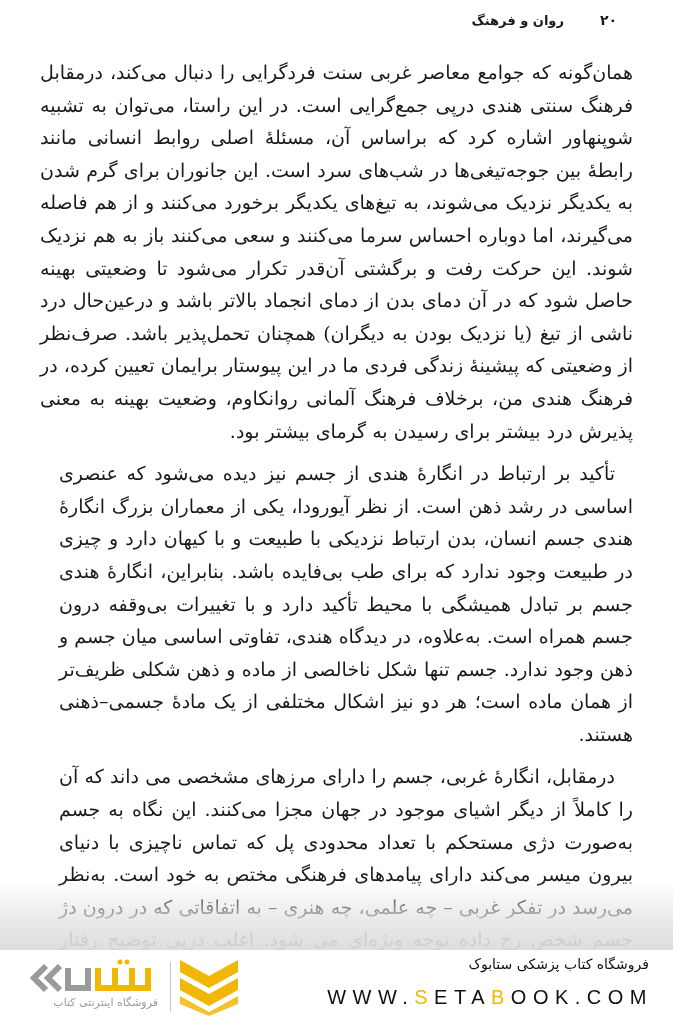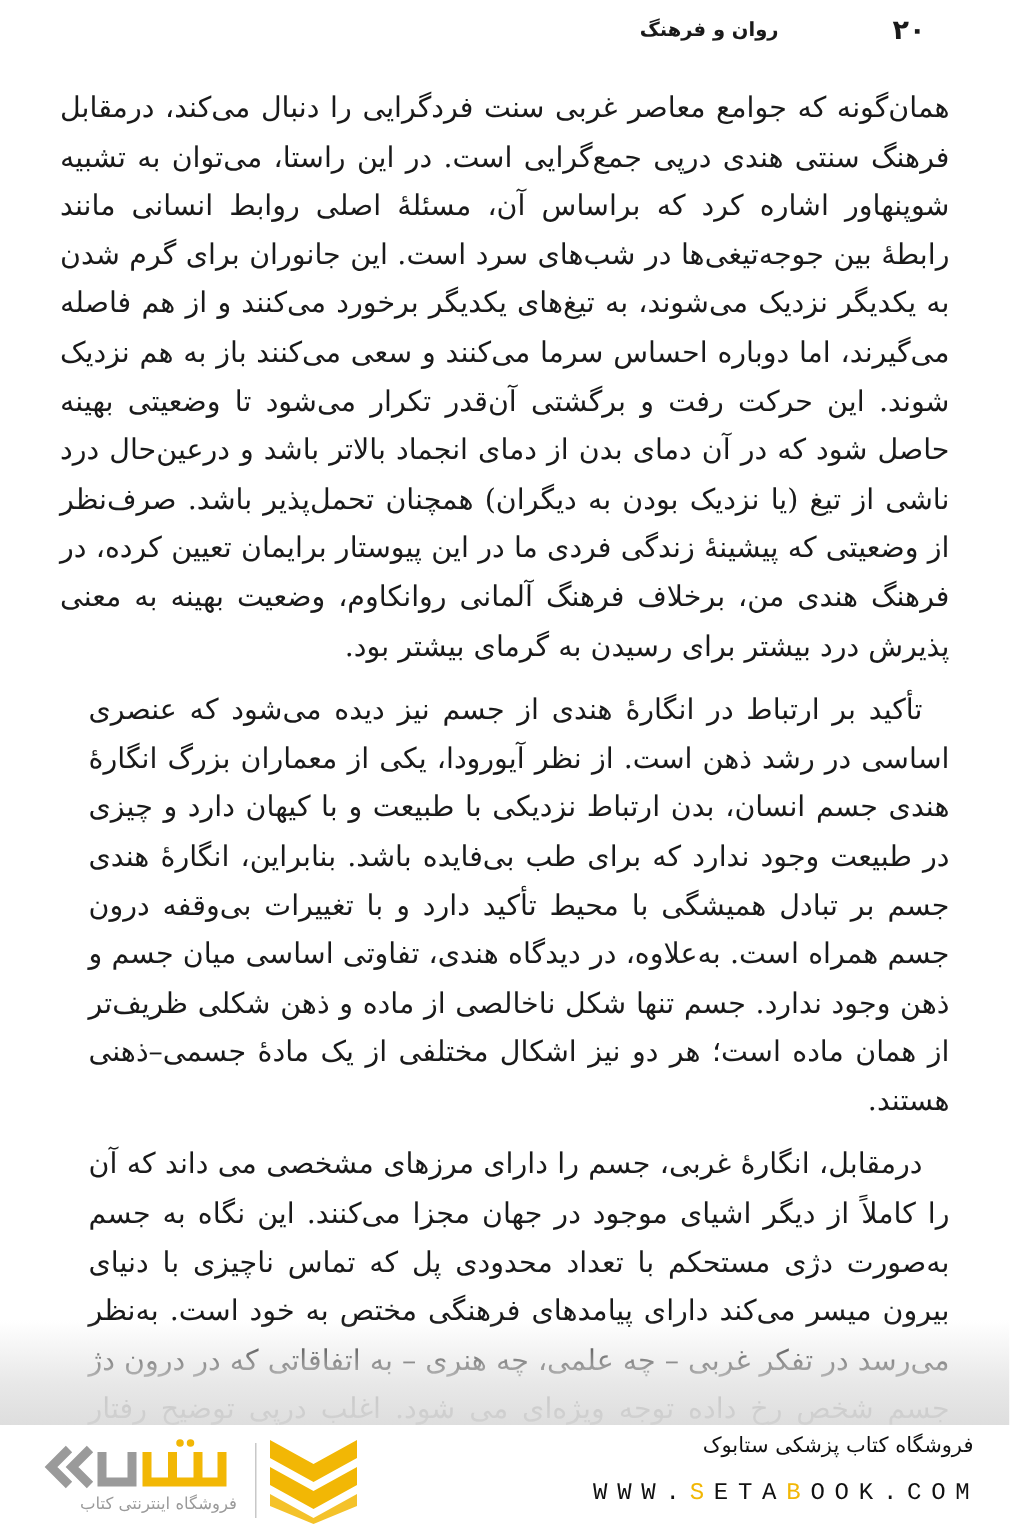--- a/index.html
+++ b/index.html
@@ -12,21 +12,21 @@
   .page {
     position: absolute; left: 0; top: 0; width: 673px; height: 950px;
     background: #ffffff; overflow: hidden;
   }
   .running-head {
     position: absolute; top: 8px; right: 56px; left: 56px;
     height: 24px; direction: rtl;
     display: flex; align-items: center;
     font-family: "DejaVu Sans", sans-serif; font-weight: bold; font-size: 13px;
   }
-  .running-head .pg { margin-left: 76px; font-size: 18px; text-align: right; }
+  .running-head .pg { margin-left: 36px; font-size: 14px; text-align: right; }
   .body-text {
     position: absolute; top: 56px; left: 40px; right: 40px;
     direction: rtl; text-align: justify; text-align-last: right;
     font-size: 19px; line-height: 32.6px;
   }
   .body-text p { margin: 0; }
   .body-text p.indent { text-indent: 18px; }
   .body-text p.gap { margin-top: 10px; margin-left: 19px; }
   .fade {
     position: absolute; left: 0; right: 0; top: 880px; height: 70px;
@@ -37,21 +37,21 @@
     position: absolute; left: 0; top: 950px; width: 673px; height: 74px;
     background: #ffffff;
   }
   .footer-shop {
     position: absolute; right: 24px; top: 6px;
     direction: rtl; font-family: "DejaVu Sans", sans-serif;
     font-size: 14px; color: #111;
   }
   .footer-url {
     position: absolute; right: 20px; top: 36px;
-    font-family: Liberation Mono, monospace; font-size: 16px;
+    font-family: Liberation Sans, sans-serif; font-size: 20px;
     letter-spacing: 6.5px; color: #111;
   }
   .footer-url .hl { color: #f2b705; }
   .logo {
     position: absolute; left: 28px; top: 8px; width: 200px; height: 60px;
   }
   .logo-text {
     position: absolute; left: 0px; top: 38px; width: 130px;
     direction: rtl; text-align: right;
     font-family: "DejaVu Sans", sans-serif; font-size: 11px; color: #9a9a9a;

